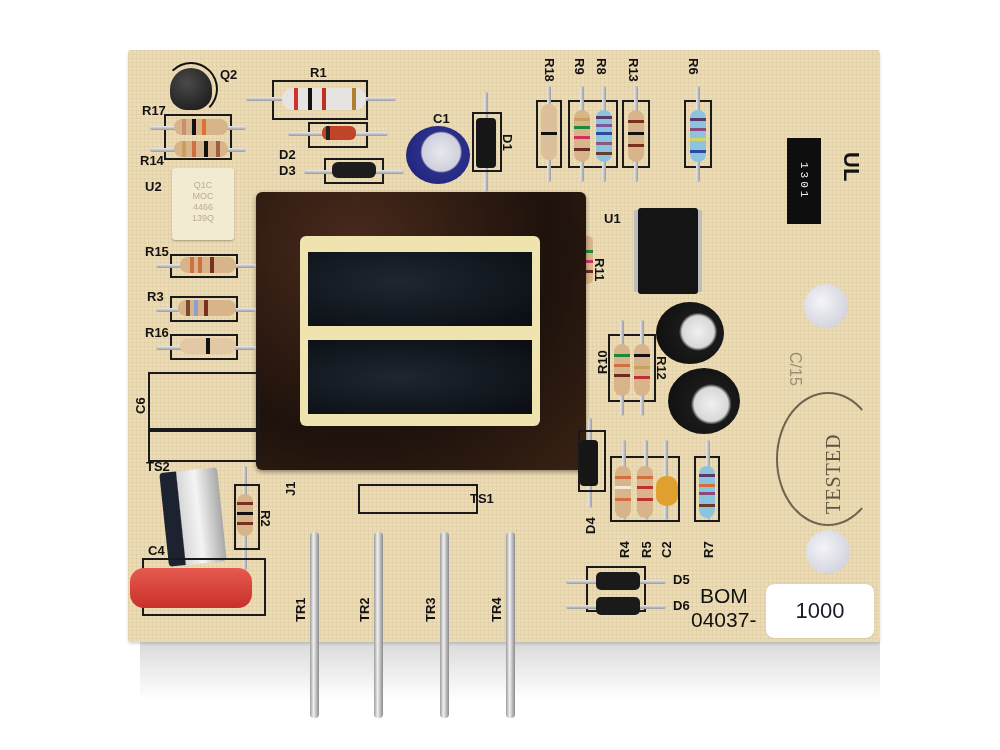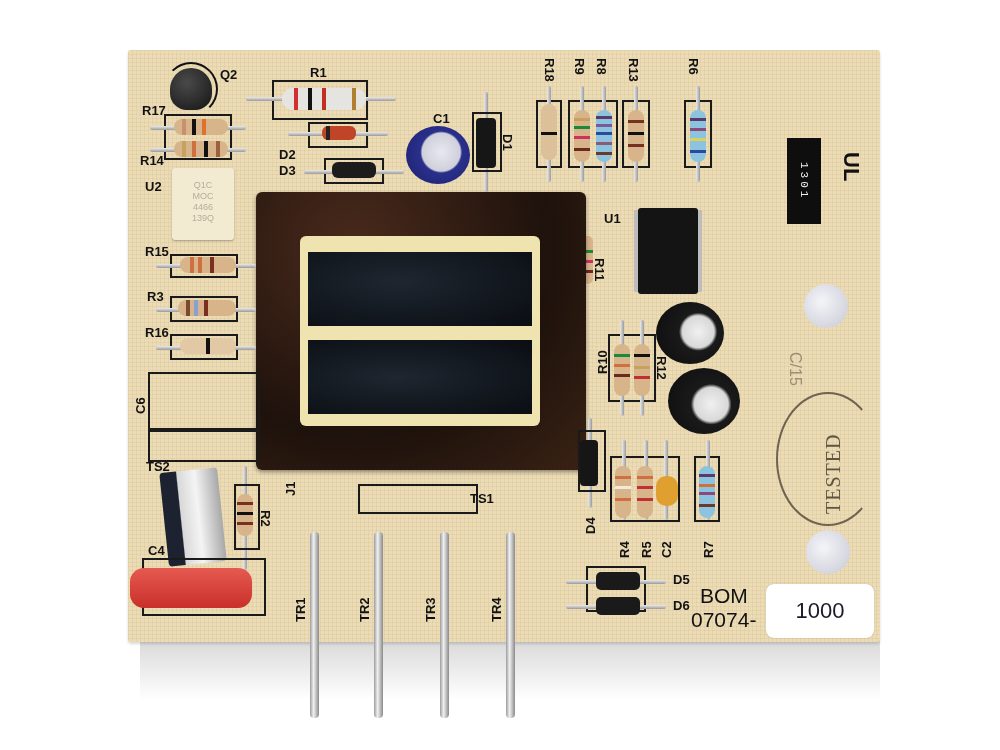--- a/index.html
+++ b/index.html
@@ -248,21 +248,21 @@
 
 <div class="abs outline" style="left:586px;top:566px;width:56px;height:42px;"></div>
 <div class="abs lead" style="left:566px;top:580px;width:100px;"></div>
 <div class="abs" style="left:596px;top:572px;width:44px;height:18px;background:#1a1a1a;border-radius:5px;"></div>
 <div class="abs lead" style="left:566px;top:605px;width:100px;"></div>
 <div class="abs" style="left:596px;top:597px;width:44px;height:18px;background:#1a1a1a;border-radius:5px;"></div>
 <div class="abs silk" style="left:673px;top:573px;">D5</div>
 <div class="abs silk" style="left:673px;top:599px;">D6</div>
 
 <div class="abs" style="left:700px;top:584px;font-size:21px;color:#111;">BOM</div>
-<div class="abs" style="left:691px;top:608px;font-size:21px;color:#111;">07074-</div>
+<div class="abs" style="left:691px;top:608px;font-size:21px;color:#111;">04037-</div>
 <div class="abs" style="left:766px;top:584px;width:108px;height:54px;background:#ffffff;border-radius:8px;box-shadow:0 0 1px rgba(0,0,0,0.3);display:flex;align-items:center;justify-content:center;font-size:22px;color:#1a1a2a;">
   <span>1000</span>
 </div>
 
 <div class="abs silk" style="left:146px;top:460px;">TS2</div>
 <div class="abs" style="left:164px;top:470px;width:58px;height:94px;background:linear-gradient(90deg,#1c2230 0,#1c2230 28%,#d8d8d8 30%,#f4f4f4 60%,#a8a8a8 100%);border-radius:4px;transform:rotate(-6deg);"></div>
 
 <div class="abs vlead" style="left:243px;top:466px;height:104px;"></div>
 <div class="abs outline" style="left:234px;top:484px;width:22px;height:62px;"></div>
 <div class="abs vres" style="left:237px;top:494px;height:42px;">

